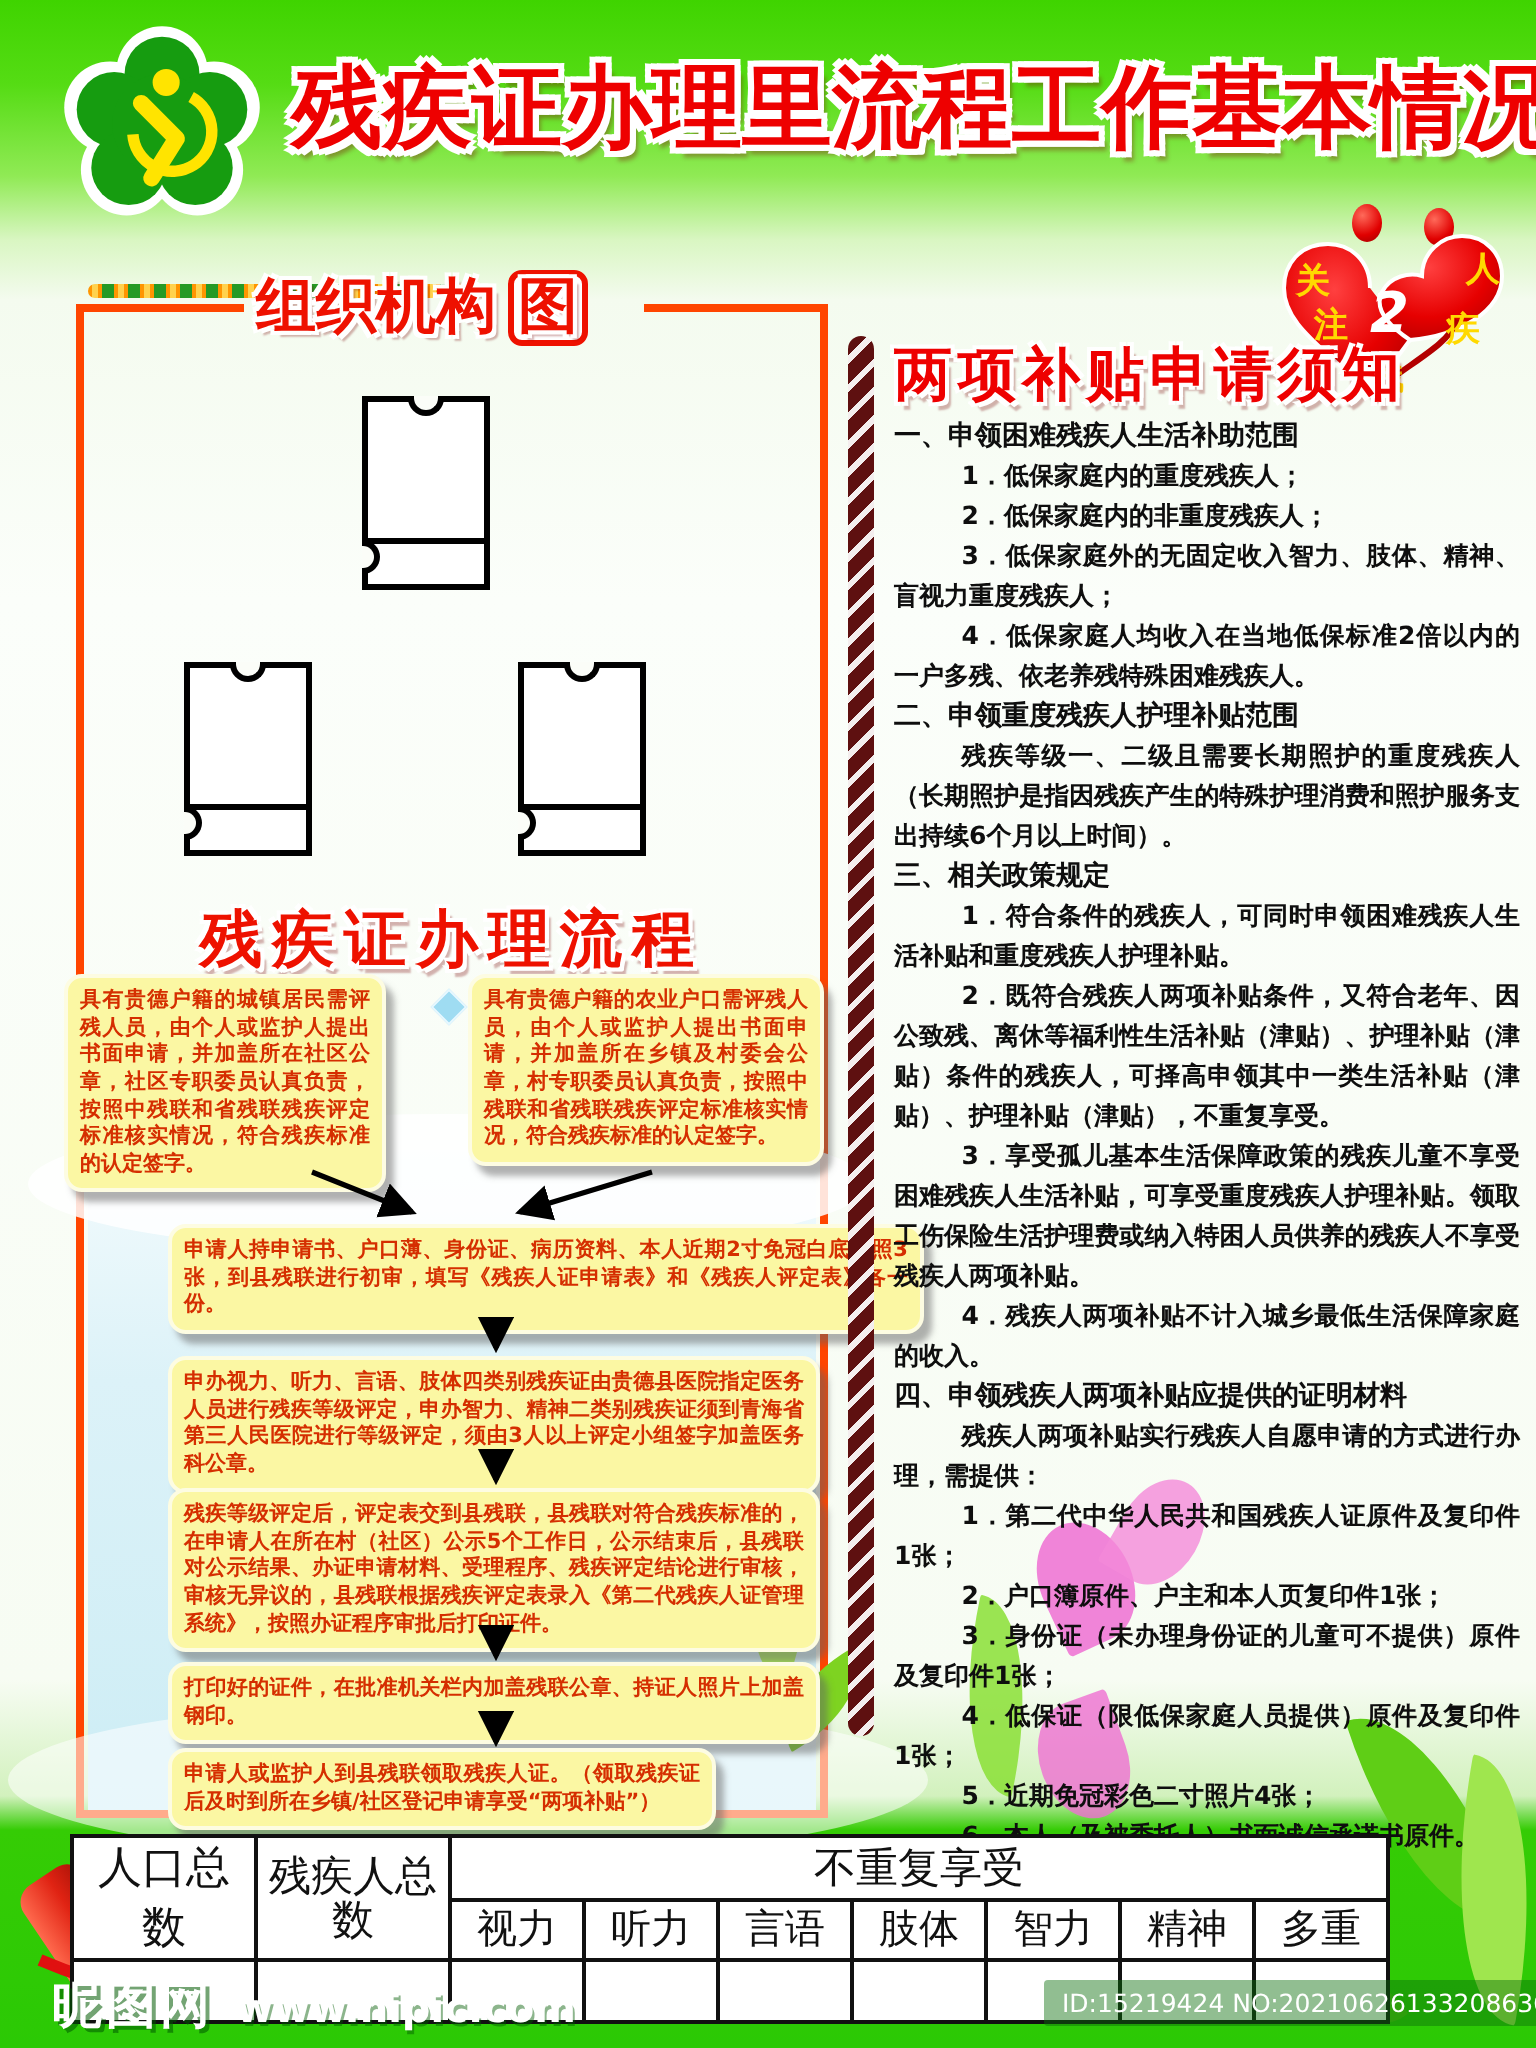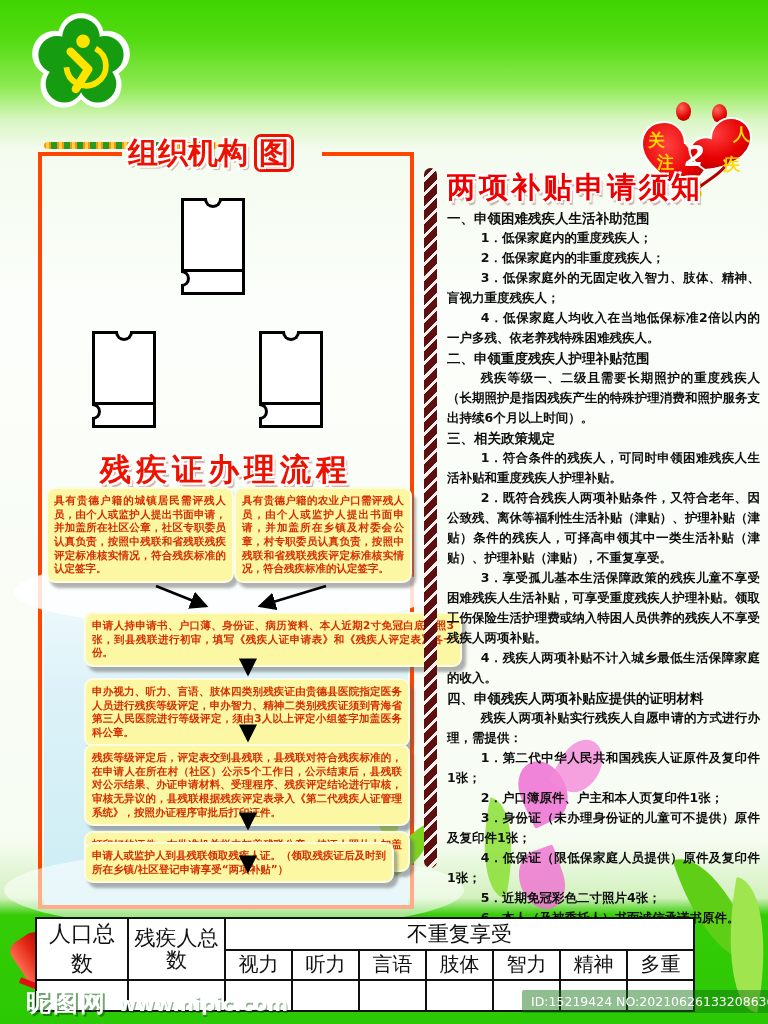--- a/index.html
+++ b/index.html
@@ -103,20 +103,21 @@
       <circle cx="34" cy="71" r="18"></circle>
         <circle cx="66" cy="71" r="18"></circle>
       <circle cx="50" cy="50" r="24"></circle>
     </g>
     <g stroke="#ffe400" fill="none">
       <circle cx="52" cy="30" r="6.5" fill="#ffe400" stroke="none"></circle>
       <path d="M36,55 A19,19 0 1 0 64,37" stroke-width="5.5"></path>
       <path d="M40,40 L57,57 L45,76" stroke-width="8" stroke-linecap="round" stroke-linejoin="round"></path>
     </g>
   </svg>
+  <div class="abs main-title">残疾证办理里流程工作基本情况</div>
   <div class="abs red-dot" style="left:676px;top:102px"></div>
   <div class="abs red-dot" style="left:712px;top:104px"></div>
 
   <div class="abs chain"></div>
   <div class="abs frame"></div>
   <div class="abs frame-stub" style="left:38px;width:84px"></div>
   <div class="abs frame-stub" style="left:322px;width:92px"></div>
   <div class="abs org-title">
     <span>组织机构</span><span class="boxed">图</span>
   </div>
@@ -149,27 +150,27 @@
   <div class="abs petal" style="left:520px;top:850px;width:44px;height:60px;background:#ef6fd2;transform:rotate(160deg);opacity:.8"></div>
   <div class="abs leaf" style="left:690px;top:850px;width:50px;height:120px;background:#5fce16;transform:rotate(-18deg)"></div>
   <div class="abs leaf" style="left:725px;top:880px;width:44px;height:130px;background:#9fe64e;transform:rotate(10deg)"></div>
   <div class="abs leaf" style="left:640px;top:940px;width:40px;height:90px;background:#49c50d;transform:rotate(-40deg)"></div>
   <div class="abs pencil"></div>
   <svg class="abs" style="left:0;top:940px" width="460" height="84" viewBox="0 0 460 84">
     <path d="M20,40 Q160,100 440,30" stroke="#e01010" stroke-width="6" fill="none"></path>
   </svg>
 
   <div class="abs diamond"></div>
-  <div class="abs flowbox" style="left:46px;top:487px;width:188px">具有贵德户籍的城镇居民需评残人员，由个人或监护人提出书面申请，并加盖所在社区公章，社区专职委员认真负责，按照中残联和省残联残疾评定标准核实情况，符合残疾标准的认定签字。</div>
+  <div class="abs flowbox" style="left:32px;top:487px;width:161px">具有贵德户籍的城镇居民需评残人员，由个人或监护人提出书面申请，并加盖所在社区公章，社区专职委员认真负责，按照中残联和省残联残疾评定标准核实情况，符合残疾标准的认定签字。</div>
   <div class="abs flowbox" style="left:234px;top:487px;width:178px">具有贵德户籍的农业户口需评残人员，由个人或监护人提出书面申请，并加盖所在乡镇及村委会公章，村专职委员认真负责，按照中残联和省残联残疾评定标准核实情况，符合残疾标准的认定签字。</div>
   <div class="abs flowbox" style="left:84px;top:612px;width:378px">申请人持申请书、户口薄、身份证、病历资料、本人近期2寸免冠白底彩照3张，到县残联进行初审，填写《残疾人证申请表》和《残疾人评定表》各一份。</div>
   <div class="abs flowbox" style="left:84px;top:678px;width:326px">申办视力、听力、言语、肢体四类别残疾证由贵德县医院指定医务人员进行残疾等级评定，申办智力、精神二类别残疾证须到青海省第三人民医院进行等级评定，须由3人以上评定小组签字加盖医务科公章。</div>
   <div class="abs flowbox" style="left:84px;top:744px;width:326px">残疾等级评定后，评定表交到县残联，县残联对符合残疾标准的，在申请人在所在村（社区）公示5个工作日，公示结束后，县残联对公示结果、办证申请材料、受理程序、残疾评定结论进行审核，审核无异议的，县残联根据残疾评定表录入《第二代残疾人证管理系统》，按照办证程序审批后打印证件。</div>
   <div class="abs flowbox" style="left:84px;top:831px;width:326px">打印好的证件，在批准机关栏内加盖残联公章、持证人照片上加盖钢印。</div>
-  <div class="abs flowbox" style="left:84px;top:842px;width:310px">申请人或监护人到县残联领取残疾人证。（领取残疾证后及时到所在乡镇/社区登记申请享受“两项补贴”）</div>
+  <div class="abs flowbox" style="left:84px;top:874px;width:274px">申请人或监护人到县残联领取残疾人证。（领取残疾证后及时到所在乡镇/社区登记申请享受“两项补贴”）</div>
 
   <svg class="abs" style="left:38px;top:150px;pointer-events:none" width="380" height="760" viewBox="0 0 380 760">
     <defs>
       <marker id="ah" markerWidth="9" markerHeight="9" refX="6" refY="3.5" orient="auto">
         <path d="M0,0 L7,3.5 L0,7 Z" fill="#000"></path>
       </marker>
     </defs>
     <g stroke="#000" stroke-width="2.6" fill="none">
       <line x1="118" y1="436" x2="168" y2="456" marker-end="url(#ah)"></line>
       <line x1="288" y1="436" x2="222" y2="456" marker-end="url(#ah)"></line>

